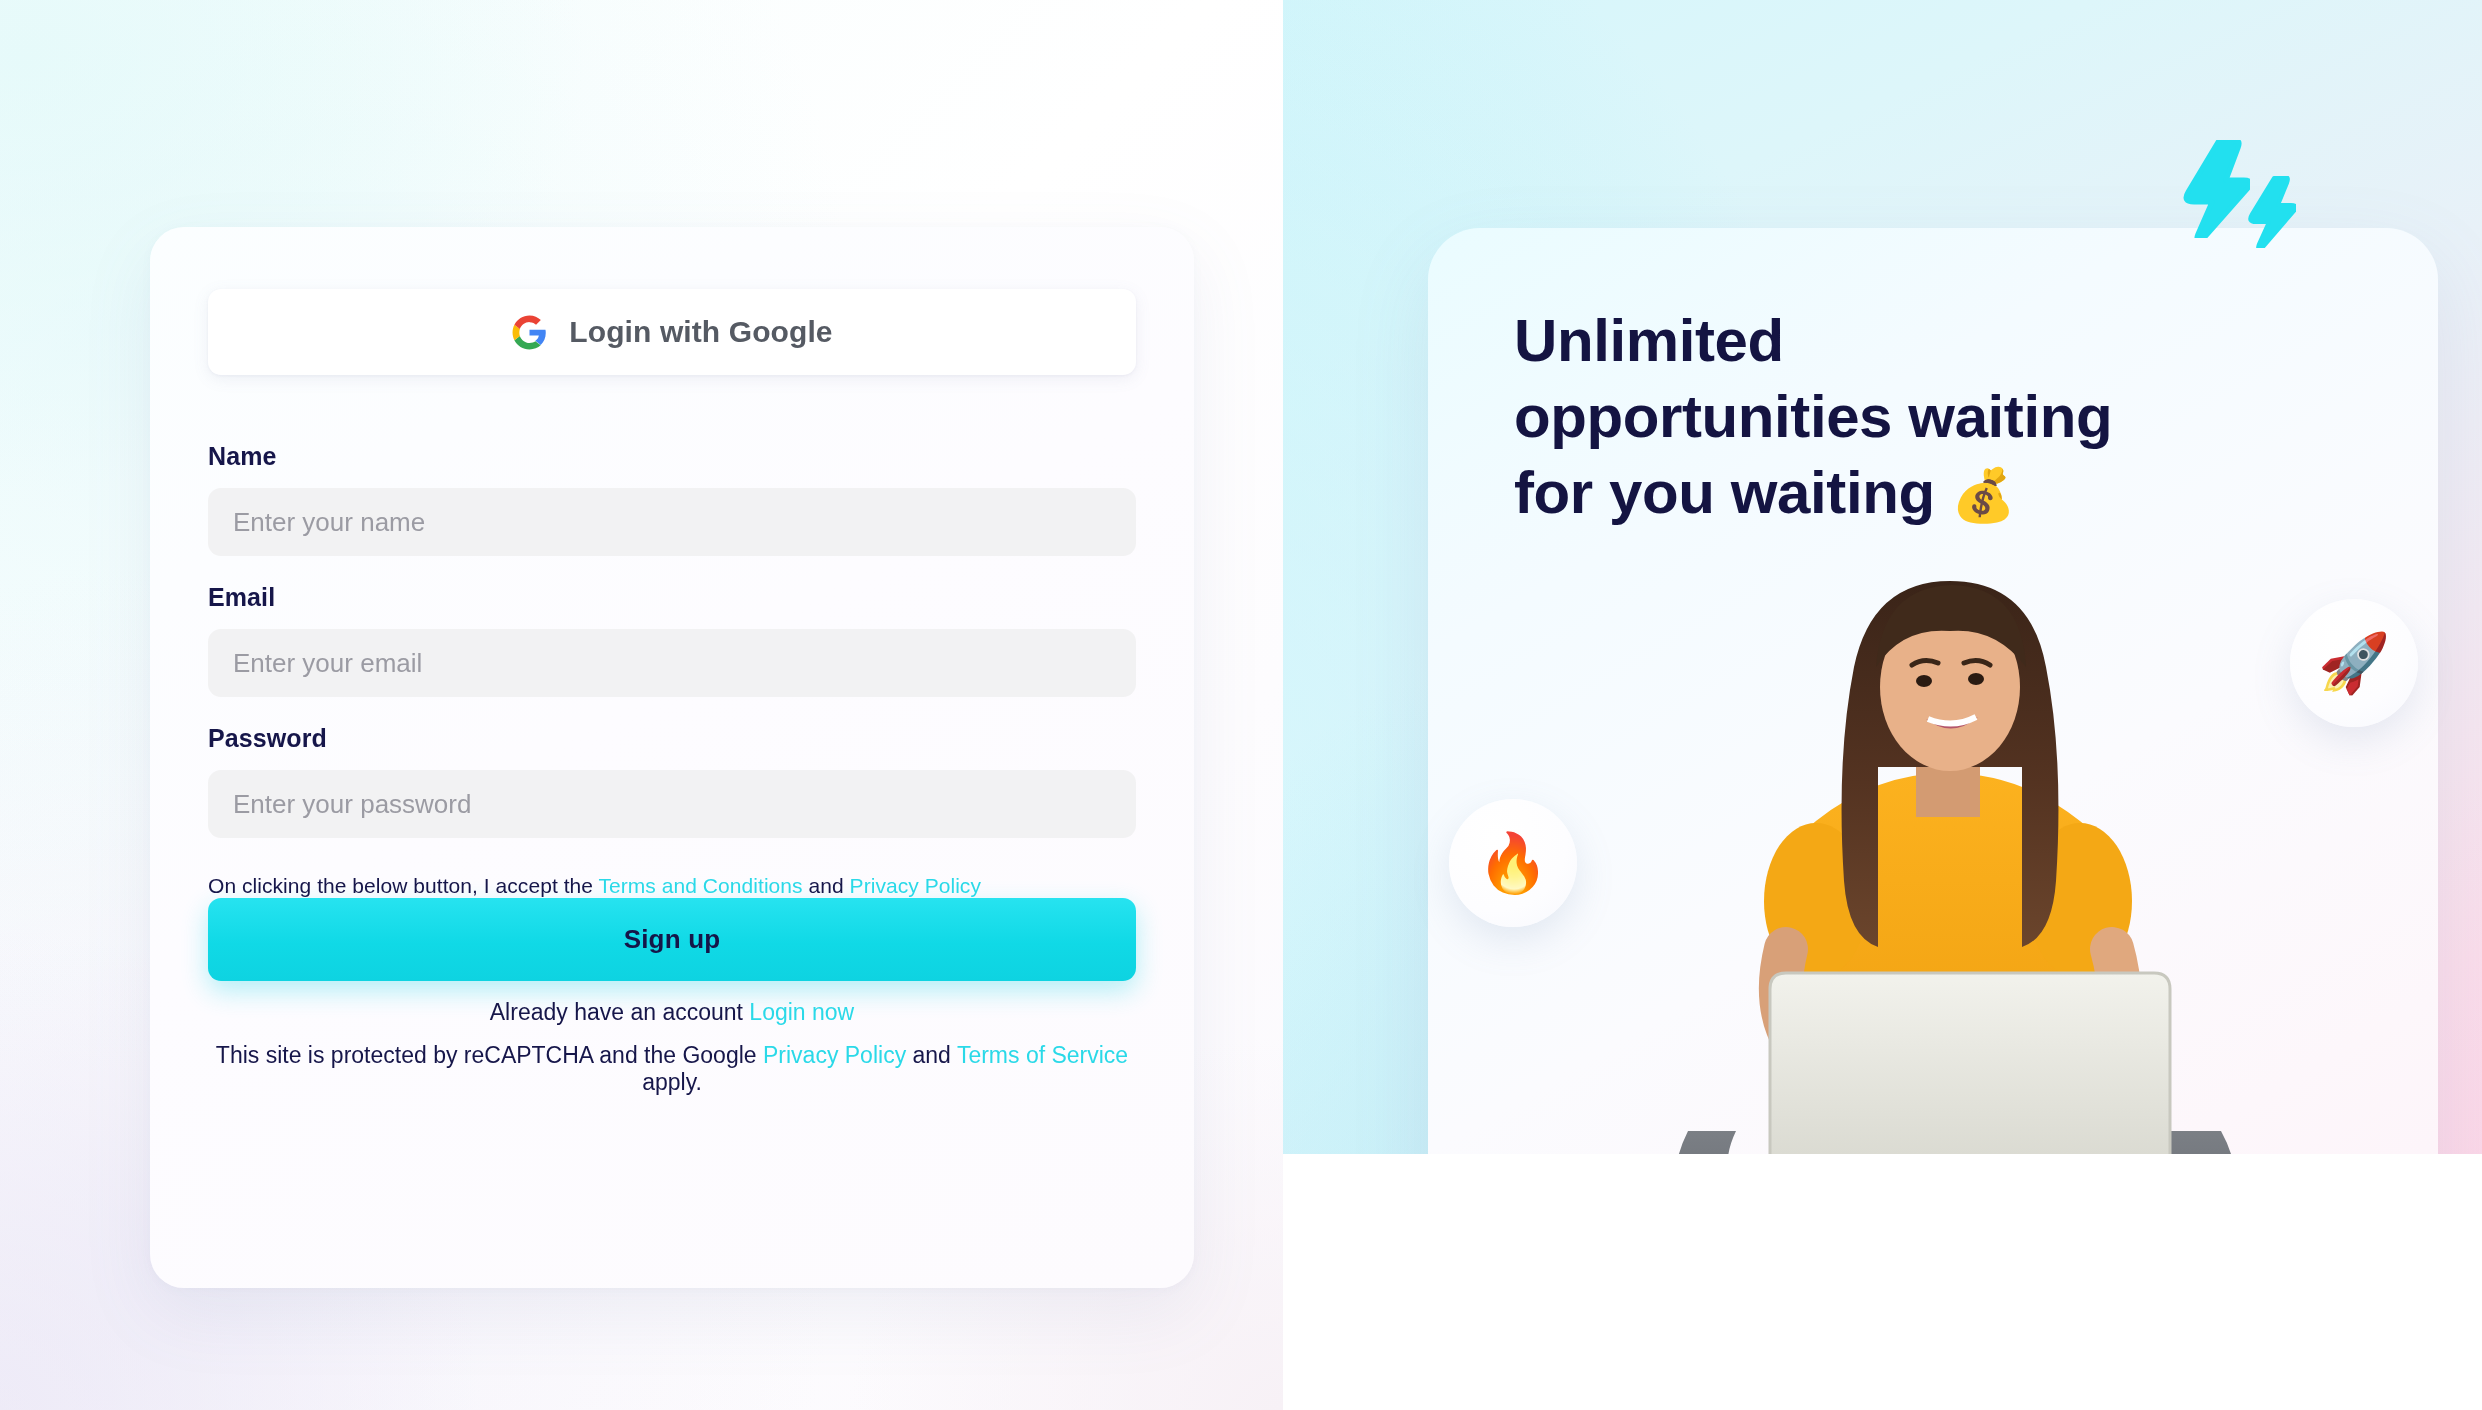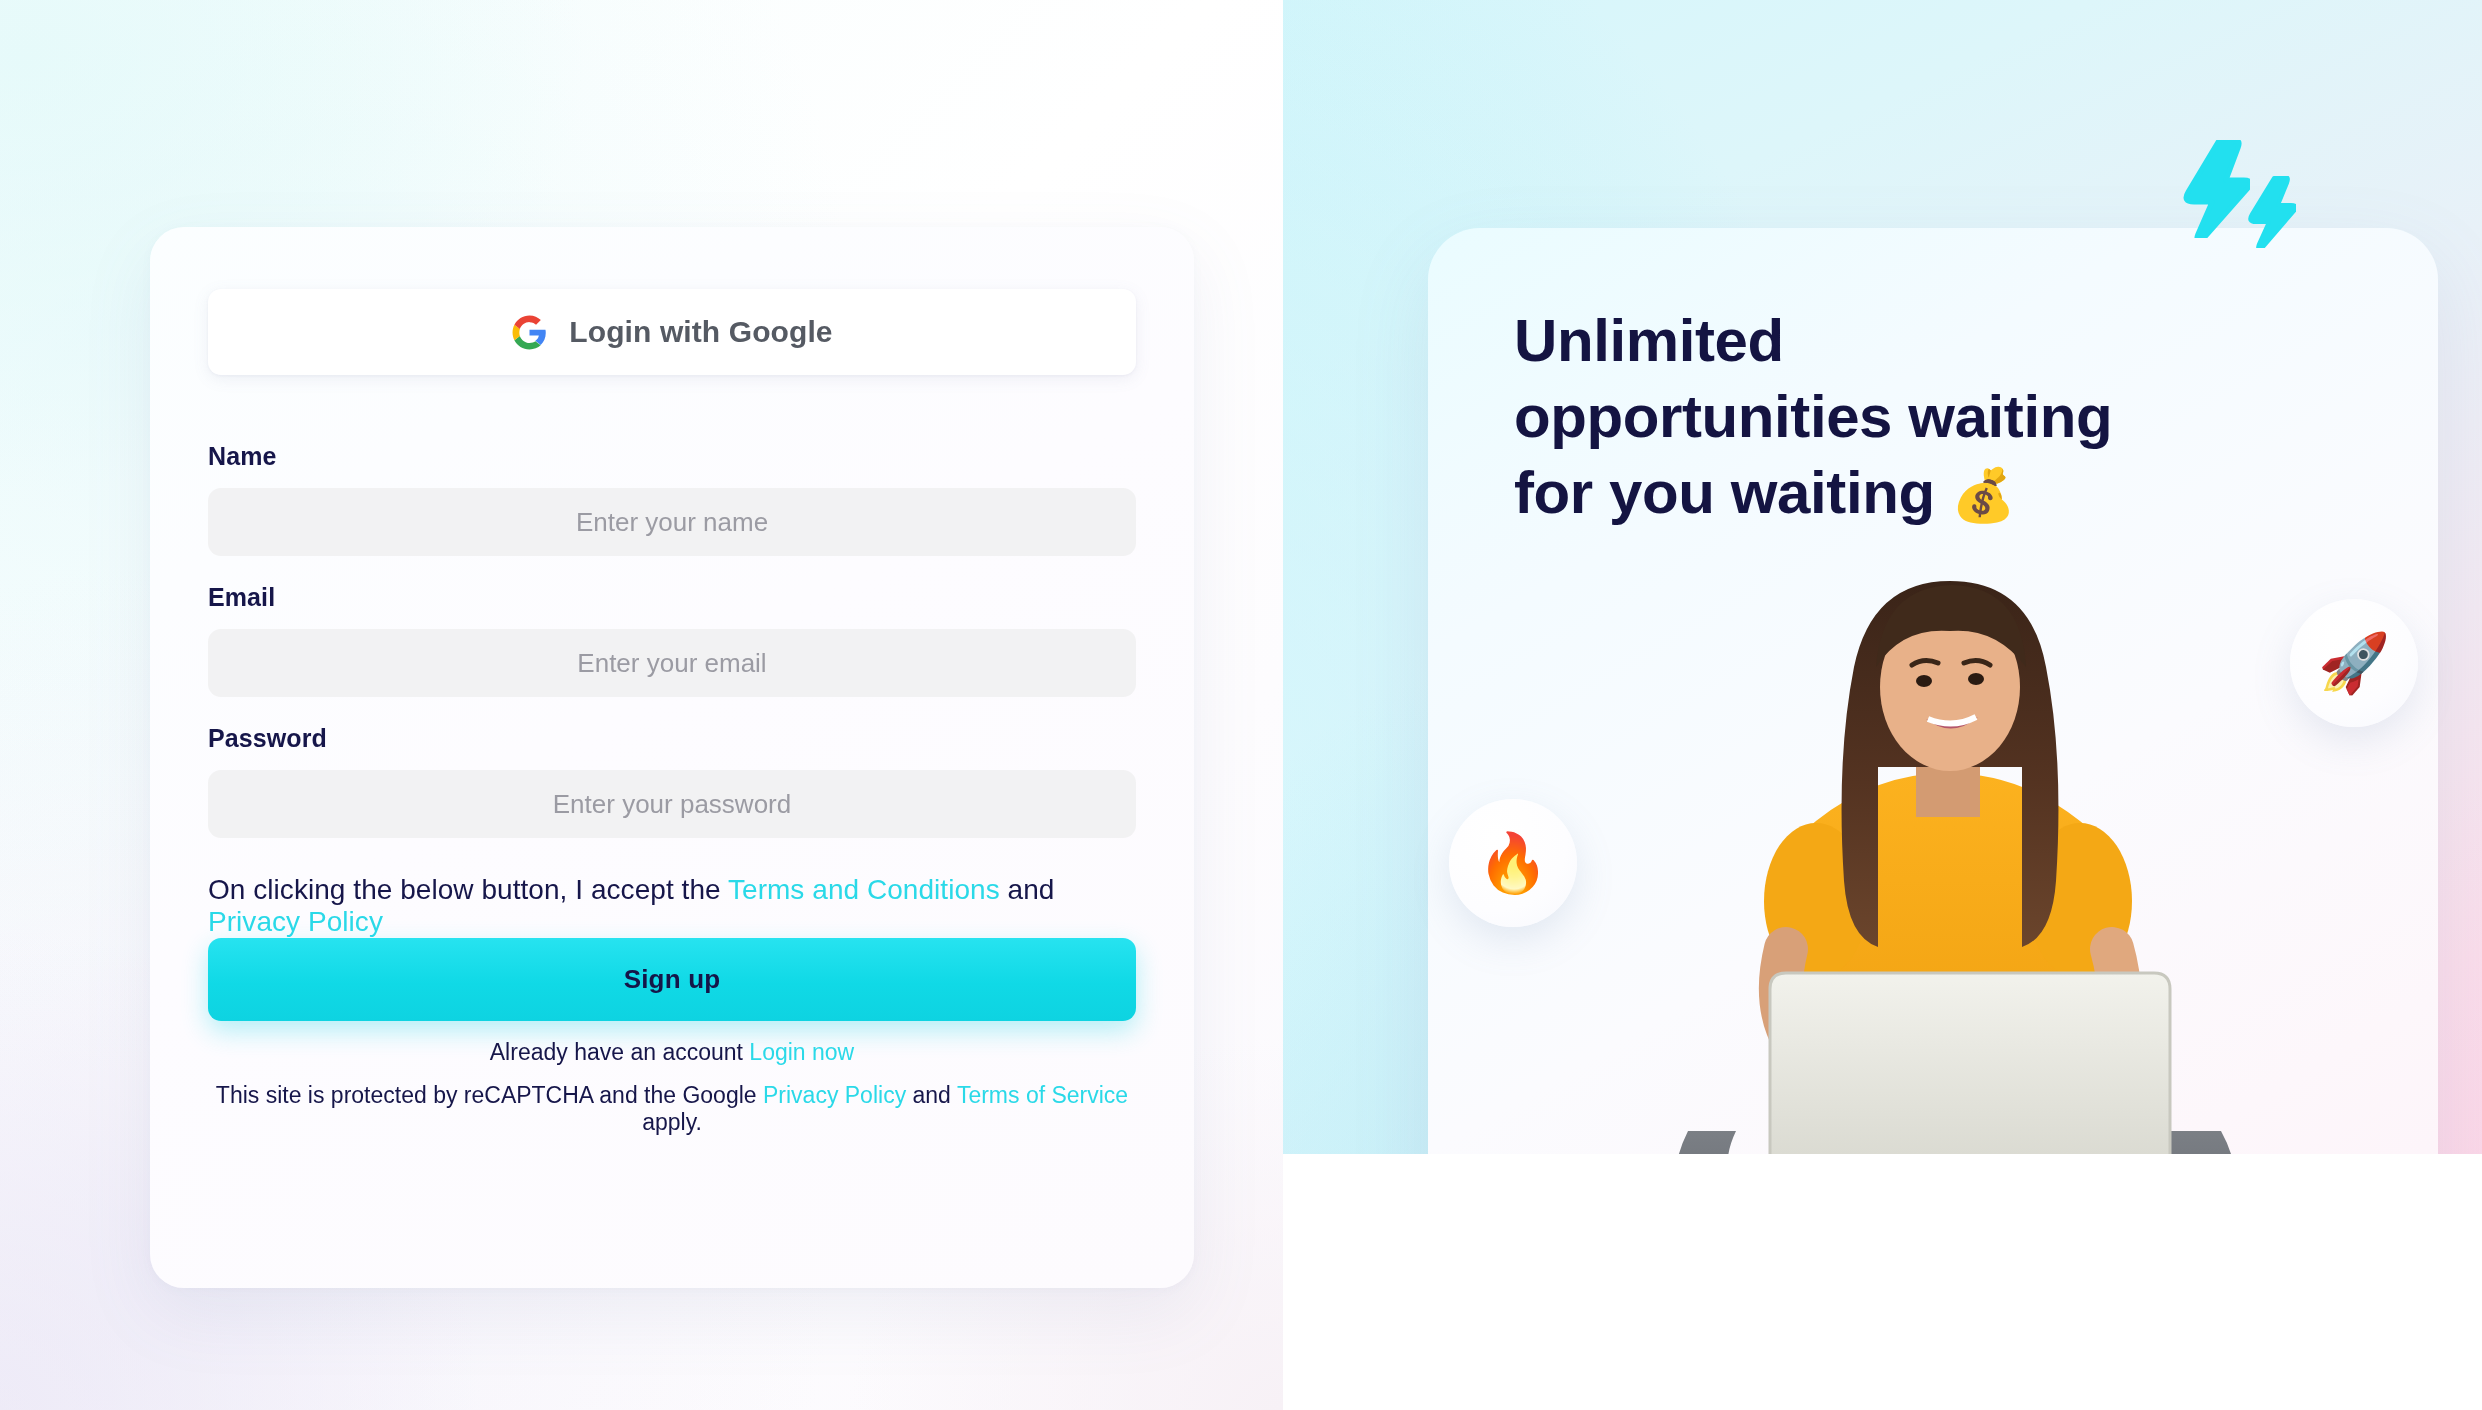--- a/index.html
+++ b/index.html
@@ -63,27 +63,26 @@
     margin-bottom:17px; letter-spacing:.1px;
   }
   .field-input {
     width:928px; height:68px;
     background:#f2f2f3;
     border:none; border-radius:13px;
     padding:0 25px;
     font-family:"Liberation Sans", sans-serif;
     font-size:26px; color:#000000;
     outline:none;
-    text-align:center;
   }
   .field-input::placeholder { color:#9b9ba3; }
 
   .terms-line {
     margin-top:36px;
-    font-size:28px; color:#16164a; letter-spacing:.05px;
+    font-size:21px; color:#16164a; letter-spacing:.05px;
   }
   .link { color:#2ad9e8; text-decoration:none; cursor:pointer; }
 
   .signup-btn {
     display:block;
     width:928px; height:83px;
     border:none; border-radius:13px;
     background:linear-gradient(180deg,#27e3f0 0%, #10d9e6 55%, #0ed3e1 100%);
     box-shadow:0 10px 26px rgba(24,214,229,.32);
     color:#151548; font-family:"Liberation Sans", sans-serif;

